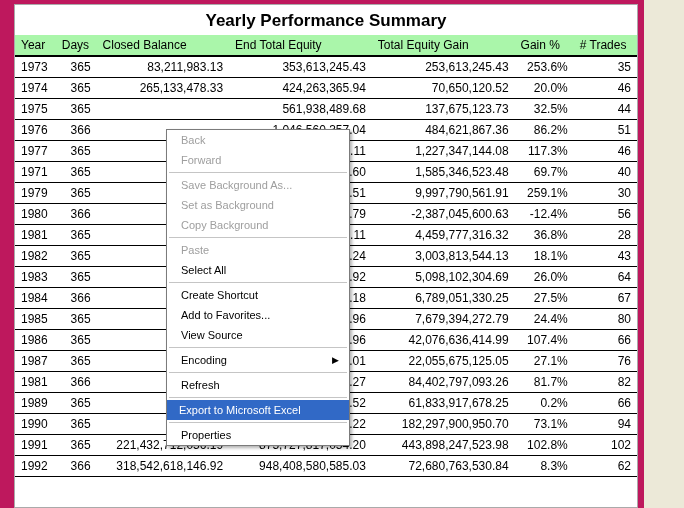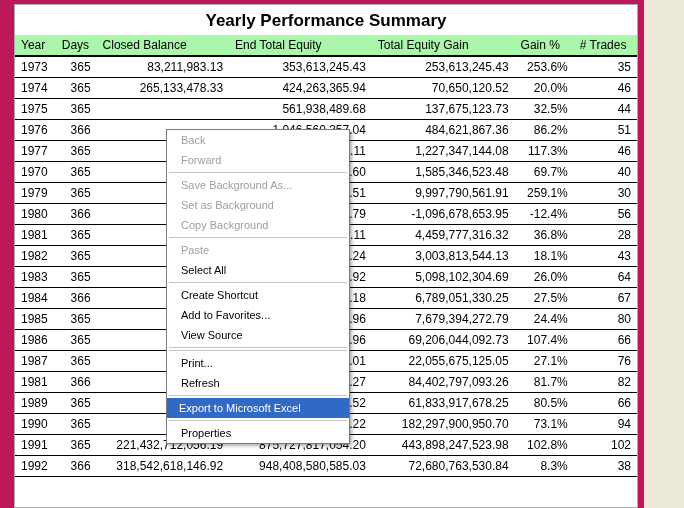--- a/index.html
+++ b/index.html
@@ -93,21 +93,21 @@
           <tr>
             <td class="yr">1977</td>
             <td>365</td>
             <td></td>
             <td>2,273,907,501.11</td>
             <td>1,227,347,144.08</td>
             <td>117.3%</td>
             <td>46</td>
           </tr>
           <tr>
-            <td class="yr">1970</td>
+            <td class="yr">1971</td>
             <td>365</td>
             <td></td>
             <td>3,859,254,024.60</td>
             <td>1,585,346,523.48</td>
             <td>69.7%</td>
             <td>40</td>
           </tr>
           <tr>
             <td class="yr">1979</td>
             <td>365</td>
@@ -115,21 +115,21 @@
             <td>13,857,044,586.51</td>
             <td>9,997,790,561.91</td>
             <td>259.1%</td>
             <td>30</td>
           </tr>
           <tr>
             <td class="yr">1980</td>
             <td>366</td>
             <td></td>
             <td>12,132,503,499.79</td>
-            <td>-1,096,678,653.95</td>
+            <td>-2,387,045,600.63</td>
             <td>-12.4%</td>
             <td>56</td>
           </tr>
           <tr>
             <td class="yr">1981</td>
             <td>365</td>
             <td></td>
             <td>16,592,280,816.11</td>
             <td>4,459,777,316.32</td>
             <td>36.8%</td>
@@ -169,21 +169,21 @@
             <td>39,162,642,267.96</td>
             <td>7,679,394,272.79</td>
             <td>24.4%</td>
             <td>80</td>
           </tr>
           <tr>
             <td class="yr">1986</td>
             <td>365</td>
             <td></td>
             <td>81,239,278,682.96</td>
-            <td>69,206,044,092.73</td>
+            <td>42,076,636,414.99</td>
             <td>107.4%</td>
             <td>66</td>
           </tr>
           <tr>
             <td class="yr">1987</td>
             <td>365</td>
             <td></td>
             <td>103,294,953,808.01</td>
             <td>22,055,675,125.05</td>
             <td>27.1%</td>
@@ -197,21 +197,21 @@
             <td>84,402,797,093.26</td>
             <td>81.7%</td>
             <td>82</td>
           </tr>
           <tr>
             <td class="yr">1989</td>
             <td>365</td>
             <td></td>
             <td>249,531,668,579.52</td>
             <td>61,833,917,678.25</td>
-            <td>80.5%</td>
+            <td>0.2%</td>
             <td>66</td>
           </tr>
           <tr>
             <td class="yr">1990</td>
             <td>365</td>
             <td></td>
             <td>431,829,569,530.22</td>
             <td>182,297,900,950.70</td>
             <td>73.1%</td>
             <td>94</td>
@@ -225,42 +225,45 @@
             <td>102.8%</td>
             <td>102</td>
           </tr>
           <tr>
             <td class="yr">1992</td>
             <td>366</td>
             <td>318,542,618,146.92</td>
             <td>948,408,580,585.03</td>
             <td>72,680,763,530.84</td>
             <td>8.3%</td>
-            <td>38</td>
+            <td>62</td>
           </tr>
         </tbody>
     </table>
 
     <div class="ctxmenu">
       <div class="mi disabled">Back</div>
       <div class="mi disabled">Forward</div>
       <div class="sep"></div>
       <div class="mi disabled">Save Background As...</div>
       <div class="mi disabled">Set as Background</div>
       <div class="mi disabled">Copy Background</div>
       <div class="sep"></div>
       <div class="mi disabled">Paste</div>
       <div class="mi">Select All</div>
       <div class="sep"></div>
       <div class="mi">Create Shortcut</div>
       <div class="mi">Add to Favorites...</div>
       <div class="mi">View Source</div>
       <div class="sep"></div>
-      <div class="sep"></div>
-      <div class="mi">Print...</div>
+      <div class="mi">
+        <span>Encoding</span>
+        <span class="arrow">▶</span>
+      </div>
+      <div class="sep"></div>
       <div class="mi">Refresh</div>
       <div class="sep"></div>
       <div class="mi sel">Export to Microsoft Excel</div>
       <div class="sep"></div>
       <div class="mi">Properties</div>
     </div>
   </div>
 </div>
 
 </body></html>

